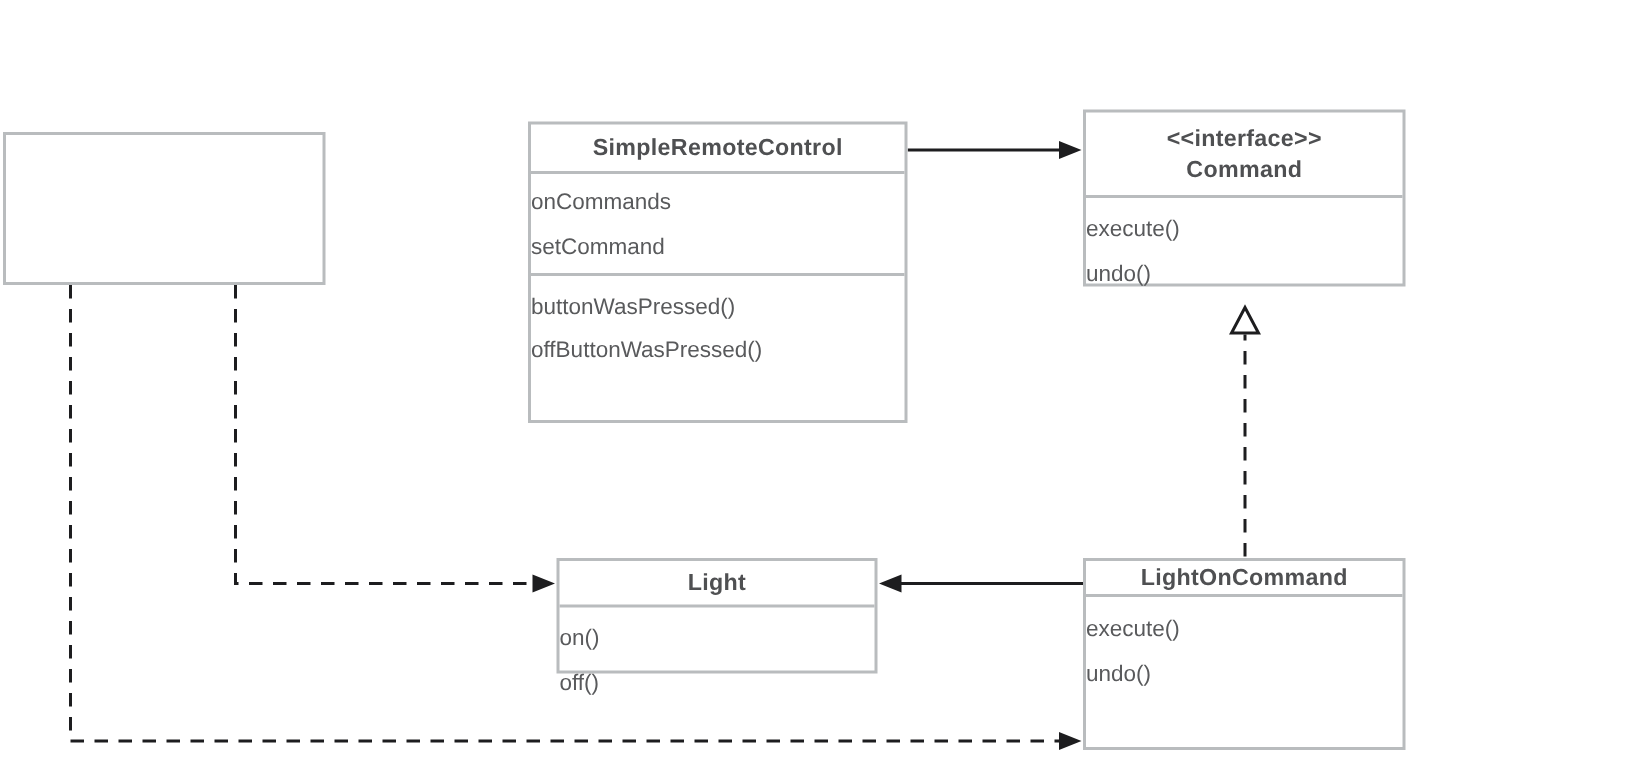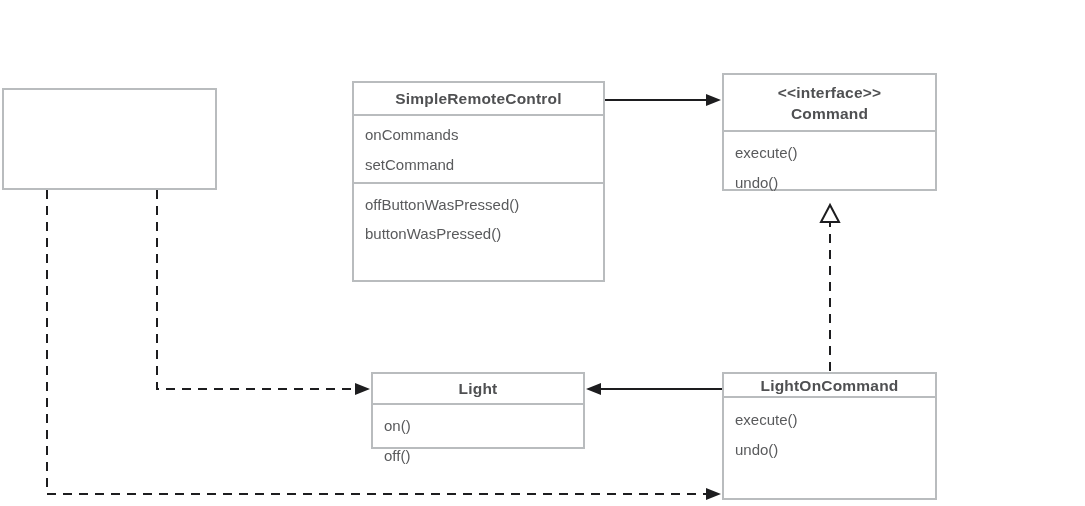--- a/index.html
+++ b/index.html
@@ -27,21 +27,20 @@
     font-size: 15.5px;
     color: #4f5052;
     letter-spacing: 0.2px;
     line-height: 21px;
   }
   .uml-section { overflow: hidden; }
   .uml-section.with-sep { border-bottom: 2px solid #b9bcbe; }
   .uml-row {
     color: #595a5c;
     font-size: 15px;
-    padding-left: 11px;
     white-space: nowrap;
   }
   svg.connectors {
     position: absolute;
     left: 0; top: 0;
     width: 1085px;
     height: 506px;
     pointer-events: none;
   }
 </style>
@@ -84,22 +83,22 @@
 
   <div class="uml-class" style="left:352px; top:81px; width:253px; height:201px;">
     <div class="uml-title" style="height:33px;">
       <span>SimpleRemoteControl</span>
     </div>
     <div class="uml-section with-sep" style="height:68px; padding-top:4px;">
       <div class="uml-row" style="line-height:30px;">onCommands</div>
       <div class="uml-row" style="line-height:30px;">setCommand</div>
     </div>
     <div class="uml-section" style="height:93px; padding-top:6px;">
+      <div class="uml-row" style="line-height:29px;">buttonWasPressed()</div>
       <div class="uml-row" style="line-height:29px;">offButtonWasPressed()</div>
-      <div class="uml-row" style="line-height:29px;">buttonWasPressed()</div>
     </div>
   </div>
 
   <div class="uml-class" style="left:722px; top:73px; width:215px; height:118px;">
     <div class="uml-title" style="height:57px;">
       <span>&lt;&lt;interface&gt;&gt;</span>
       <span>Command</span>
     </div>
     <div class="uml-section" style="height:67px; padding-top:6px;">
       <div class="uml-row" style="line-height:30px;">execute()</div>

